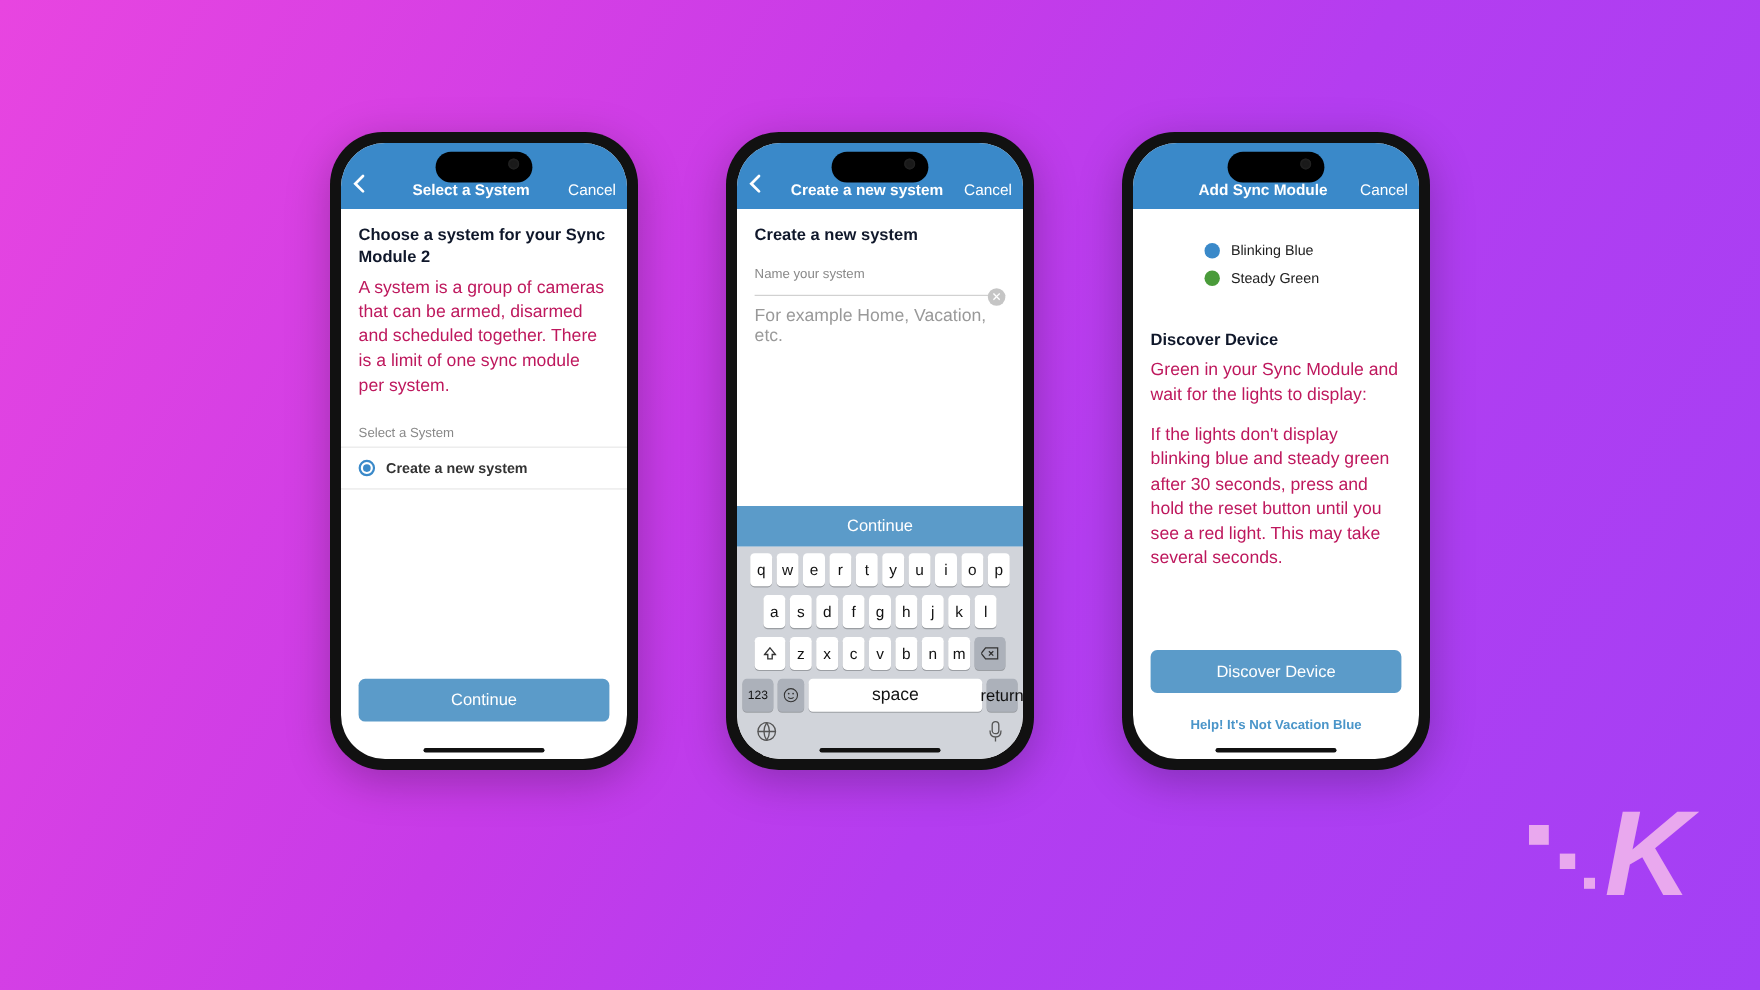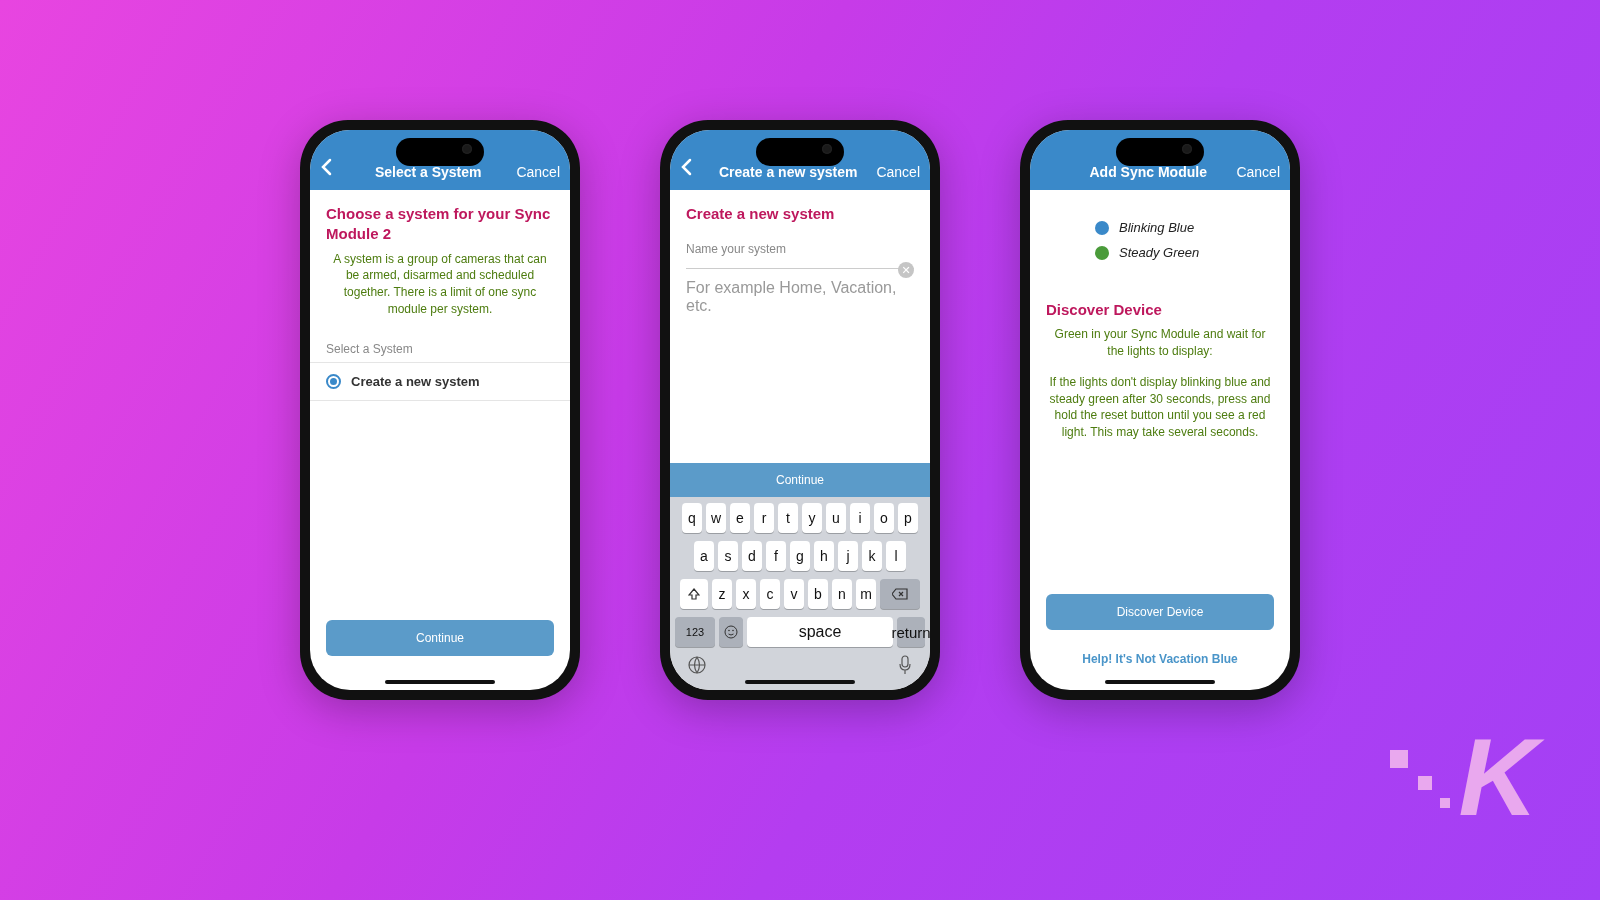--- a/index.html
+++ b/index.html
@@ -32,36 +32,36 @@
 .header {
   background:#3a89c9; color:#fff; height:60px;
   display:flex; align-items:flex-end; padding:0 10px 10px;
   position:relative;
 }
 .back { width:20px; font-size:22px; line-height:1; }
 .title { flex:1; text-align:center; font-size:14px; font-weight:600; }
 .cancel { font-size:14px;text-align:center; }
 .content { flex:1; overflow:hidden; display:flex; flex-direction:column; }
 .pad { padding:14px 16px; }
-.h1 { font-size:15px; font-weight:600; color:#be185d; margin-bottom:6px; line-height:1.35; }
-.desc { font-size:12px; color:#4d7c0f; line-height:1.4;text-align:center; }
+.h1 { font-size:15px; font-weight:600; color:#0f172a; margin-bottom:6px; line-height:1.35; }
+.desc { font-size:16px; color:#be185d; line-height:1.4; }
 .section-label { font-size:12px; color:#888; padding:0 16px 6px; margin-top:10px; }
 .row {
   border-top:1px solid #e5e5e5; border-bottom:1px solid #e5e5e5;
   padding:11px 16px; display:flex; align-items:center; gap:10px;
 }
 .radio {
   width:15px; height:15px; border:2px solid #3a89c9; border-radius:50%;
   display:flex; align-items:center; justify-content:center;
 }
 .radio::after { content:""; width:7px; height:7px; background:#3a89c9; border-radius:50%; }
 .row-text { font-size:13px; font-weight:600; color:#333; }
 .btn {
   margin:12px 16px; background:#5b9bc9; color:#fff; text-align:center;
-  padding:11px 0; border-radius:6px; font-size:12px; font-weight:500;
+  padding:11px 0; border-radius:6px; font-size:15px; font-weight:500;
 }
 .btn-primary { background:#5b9bc9; }
 .link { color:#4a95c9; font-size:12px; font-weight:600; text-align:center; padding:10px 0; }
 .home-indicator {
   position:absolute; bottom:6px; left:50%; transform:translateX(-50%);
   width:110px; height:4px; background:#111; border-radius:3px;
 }
 
 .input-label { font-size:12px; color:#888; margin-bottom:4px; }
 .input-wrap { position:relative; border-bottom:1px solid #ccc; padding:4px 20px 4px 0; margin-bottom:10px; }
@@ -73,27 +73,27 @@
 .hint { font-size:16px; color:#999; }
 .btn-full { margin:0; border-radius:0; }
 
 .kbd { background:#d1d4da; padding:6px 3px 8px; }
 .krow { display:flex; justify-content:center; gap:4px; margin-bottom:8px; }
 .key {
   width:20px; height:30px; background:#fff; border-radius:4px;
   display:flex; align-items:center; justify-content:center;
   font-size:14px; color:#111; box-shadow:0 1px 0 #9b9ea3;
 }
-.key-wide { width:40px; background:#acb1ba; font-size:11px; }
+.key-wide { width:28px; background:#acb1ba; font-size:11px; }
 .key-shift { width:28px; background:#fff; }
 .key-space { flex:1; }
 .kbot { display:flex; gap:4px; padding:0 2px; }
 .kbd-footer { display:flex; justify-content:space-between; padding:8px 14px 2px; color:#555; font-size:18px; }
 
-.legend { display:flex; flex-direction:column; gap:10px; align-items:center; padding:30px 0 40px;font-style:italic; }
+.legend { display:flex; flex-direction:column; gap:10px; align-items:center; padding:30px 0 40px; }
 .legend-item { display:flex; align-items:center; gap:10px; font-size:13px; color:#222; font-weight:500; width:130px; }
 .dot { width:14px; height:14px; border-radius:50%; }
 .dot-blue { background:#3a89c9; }
 .dot-green { background:#4a9b3a; }
 
 .logo {
   position:absolute; right:70px; bottom:60px;
   color:#e9a8ee; font-size:110px; font-weight:700; font-style:italic;
   letter-spacing:-8px;
 }

